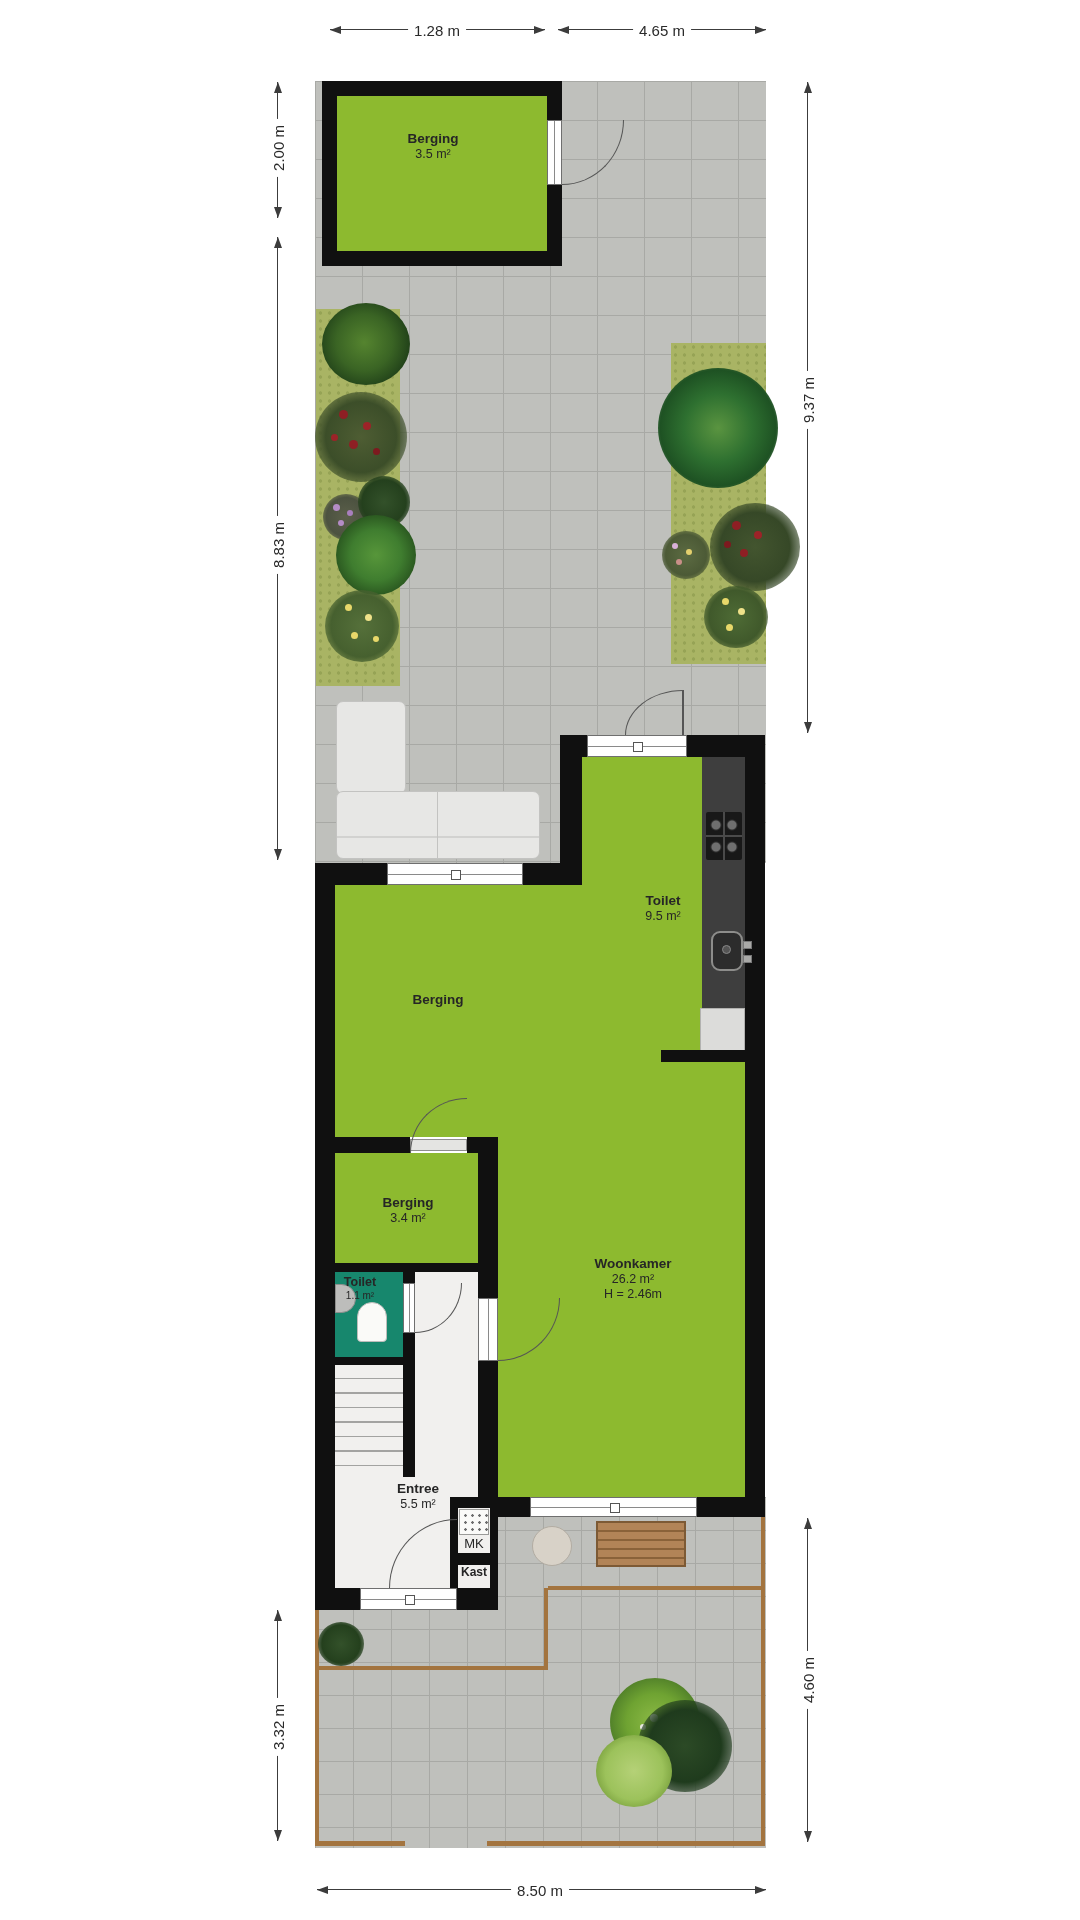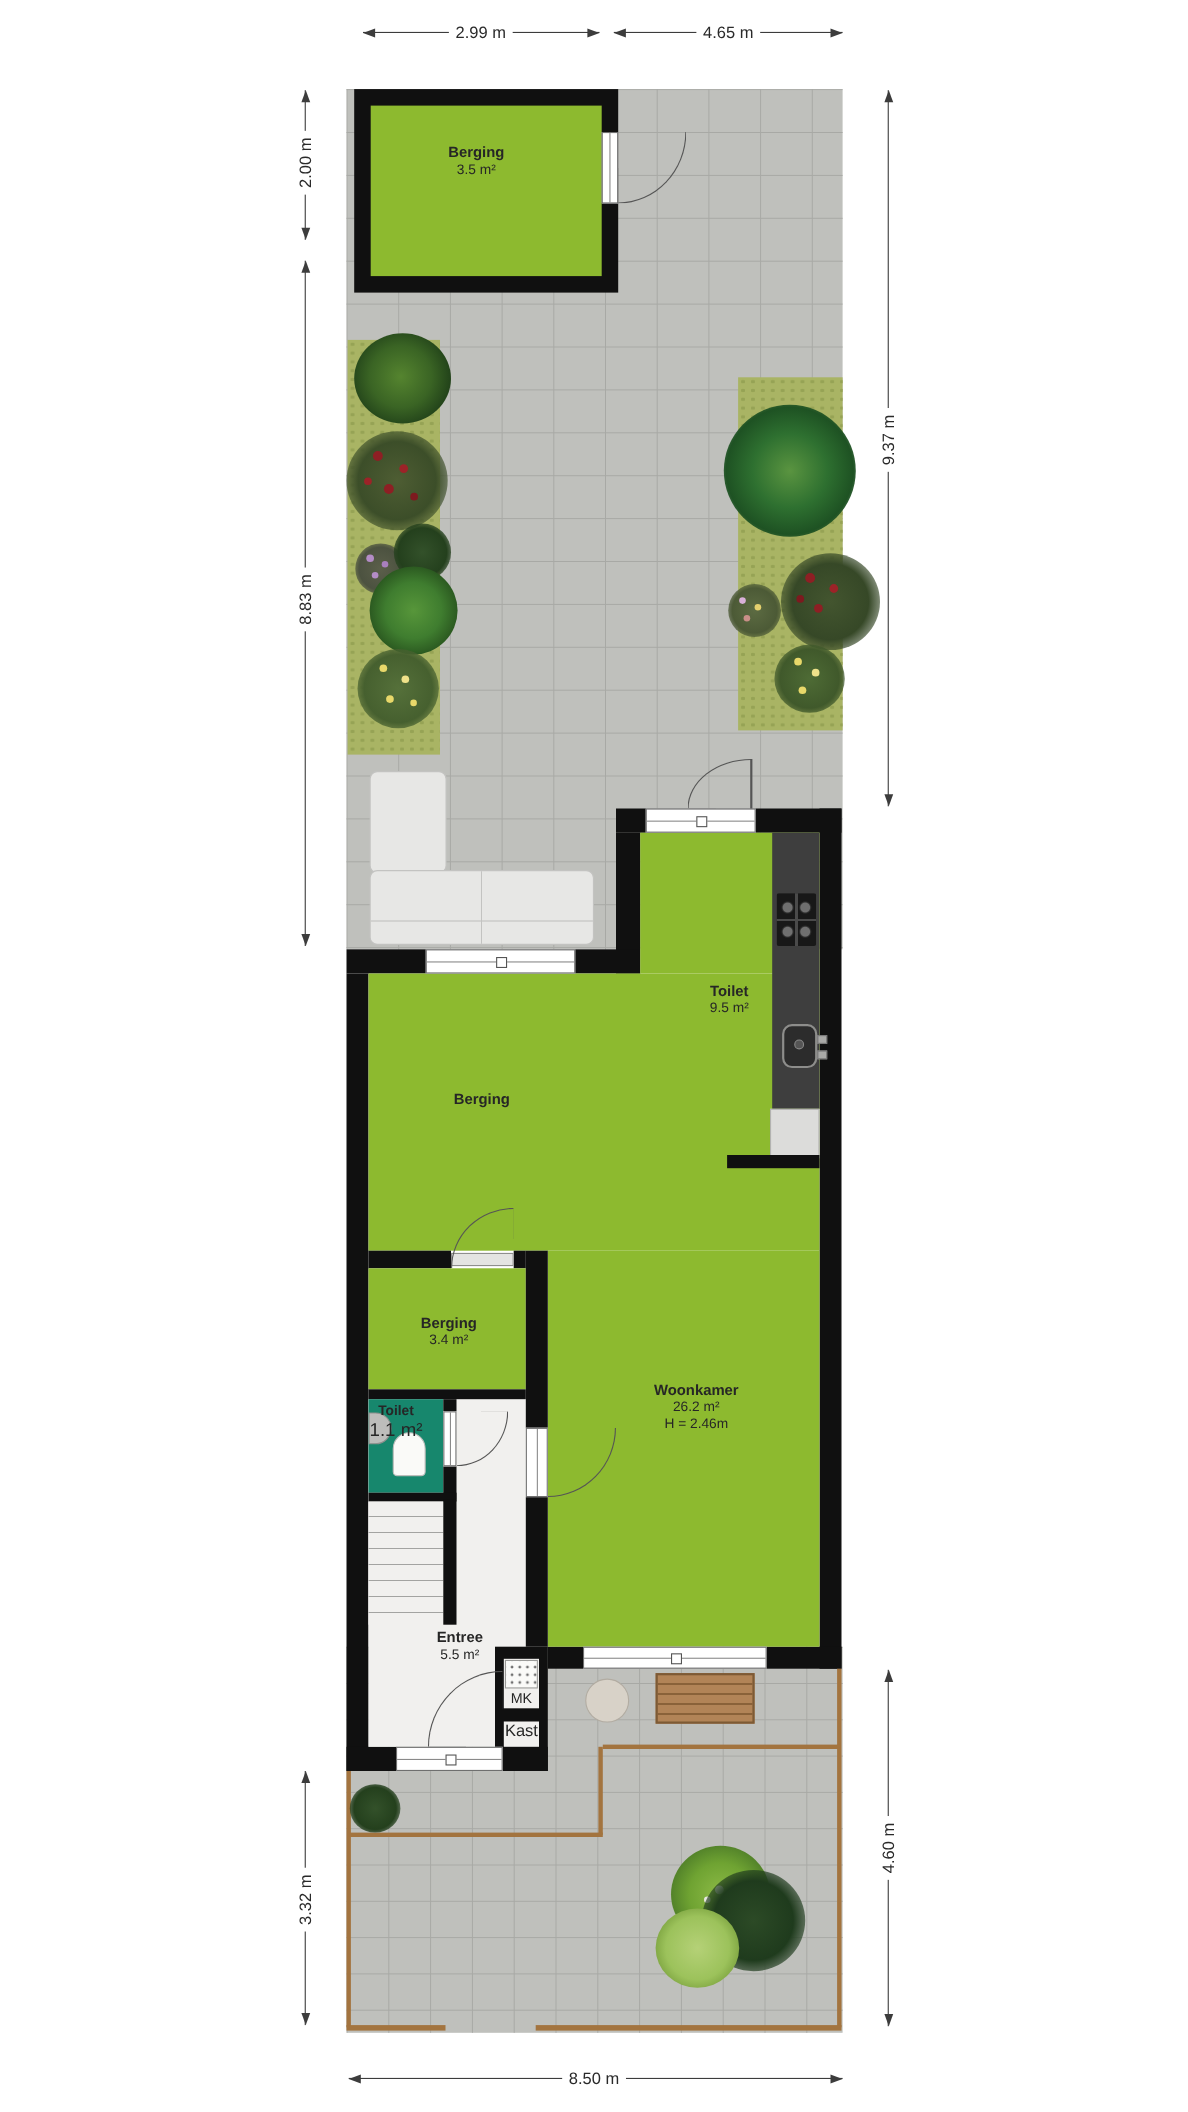--- a/index.html
+++ b/index.html
@@ -24,21 +24,21 @@
   .win.v::before{content:"";position:absolute;top:0;bottom:0;left:calc(50% - .5px);width:1px;background:#8a8a8a}
   .arc{position:absolute;border:0 solid #555;background:transparent}
   .doorline{position:absolute;background:#555}
   .slab{position:absolute;background:#e4e4e2;border:1px solid #8f8f8d}
   .stairs{position:absolute;background:var(--entry-floor,#f1f0ee);
     background-image:repeating-linear-gradient(180deg,transparent 0 13px,#a3a3a1 13px 14.5px)}
   .room-label{position:absolute;text-align:center;color:#262626;line-height:1.2;pointer-events:none}
   .rl-name{font-size:13.5px;font-weight:700}
   .rl-sub{font-size:12.5px;font-weight:400}
   .room-label.small .rl-name{font-size:12.5px}
-  .room-label.small .rl-sub{font-size:17px}
+  .room-label.small .rl-sub{font-size:10px}
   .dimline-h{position:absolute;height:0;border-top:1.5px solid #3c3c3c}
   .dimline-v{position:absolute;width:0;border-left:1.5px solid #3c3c3c}
   .arr{position:absolute;width:0;height:0}
   .arr.l{border-top:4px solid transparent;border-bottom:4px solid transparent;border-right:11px solid #3c3c3c}
   .arr.r{border-top:4px solid transparent;border-bottom:4px solid transparent;border-left:11px solid #3c3c3c}
   .arr.u{border-left:4px solid transparent;border-right:4px solid transparent;border-bottom:11px solid #3c3c3c}
   .arr.d{border-left:4px solid transparent;border-right:4px solid transparent;border-top:11px solid #3c3c3c}
   .dimlab{position:absolute;background:#fff;color:#2a2a2a;font-size:15px;padding:1px 6px;
           white-space:nowrap;transform:translate(-50%,-50%)}
   .dimlab.rot{transform:translate(-50%,-50%) rotate(-90deg)}
@@ -217,27 +217,27 @@
     <div class="rl-sub">H = 2.46m</div>
   </div>
   <div class="room-label" style="left:348px;top:1481px;width:140px">
     <div class="rl-name">Entree</div>
     <div class="rl-sub">5.5 m²</div>
   </div>
   <div class="room-label small" style="left:456px;top:1536px;width:36px">
     <div class="rl-name" style="font-weight:400;font-size:13px">MK</div>
   </div>
   <div class="room-label small" style="left:452px;top:1565px;width:44px">
-    <div class="rl-name" style="font-weight:400;font-size:15px">Kast</div>
+    <div class="rl-name" style="font-weight:700;font-size:12px">Kast</div>
   </div>
 
   <div class="dimline-h" style="left:330px;top:29px;width:215px"></div>
   <div class="arr l" style="left:330px;top:26px"></div>
   <div class="arr r" style="left:534px;top:26px"></div>
-  <div class="dimlab" style="left:437px;top:30px">2.99 m</div>
+  <div class="dimlab" style="left:437px;top:30px">1.28 m</div>
 
   <div class="dimline-h" style="left:558px;top:29px;width:208px"></div>
   <div class="arr l" style="left:558px;top:26px"></div>
   <div class="arr r" style="left:755px;top:26px"></div>
   <div class="dimlab" style="left:662px;top:30px">4.65 m</div>
 
   <div class="dimline-v" style="left:277px;top:82px;height:136px"></div>
   <div class="arr u" style="left:274px;top:82px"></div>
   <div class="arr d" style="left:274px;top:207px"></div>
   <div class="dimlab rot" style="left:278px;top:148px">2.00 m</div>

